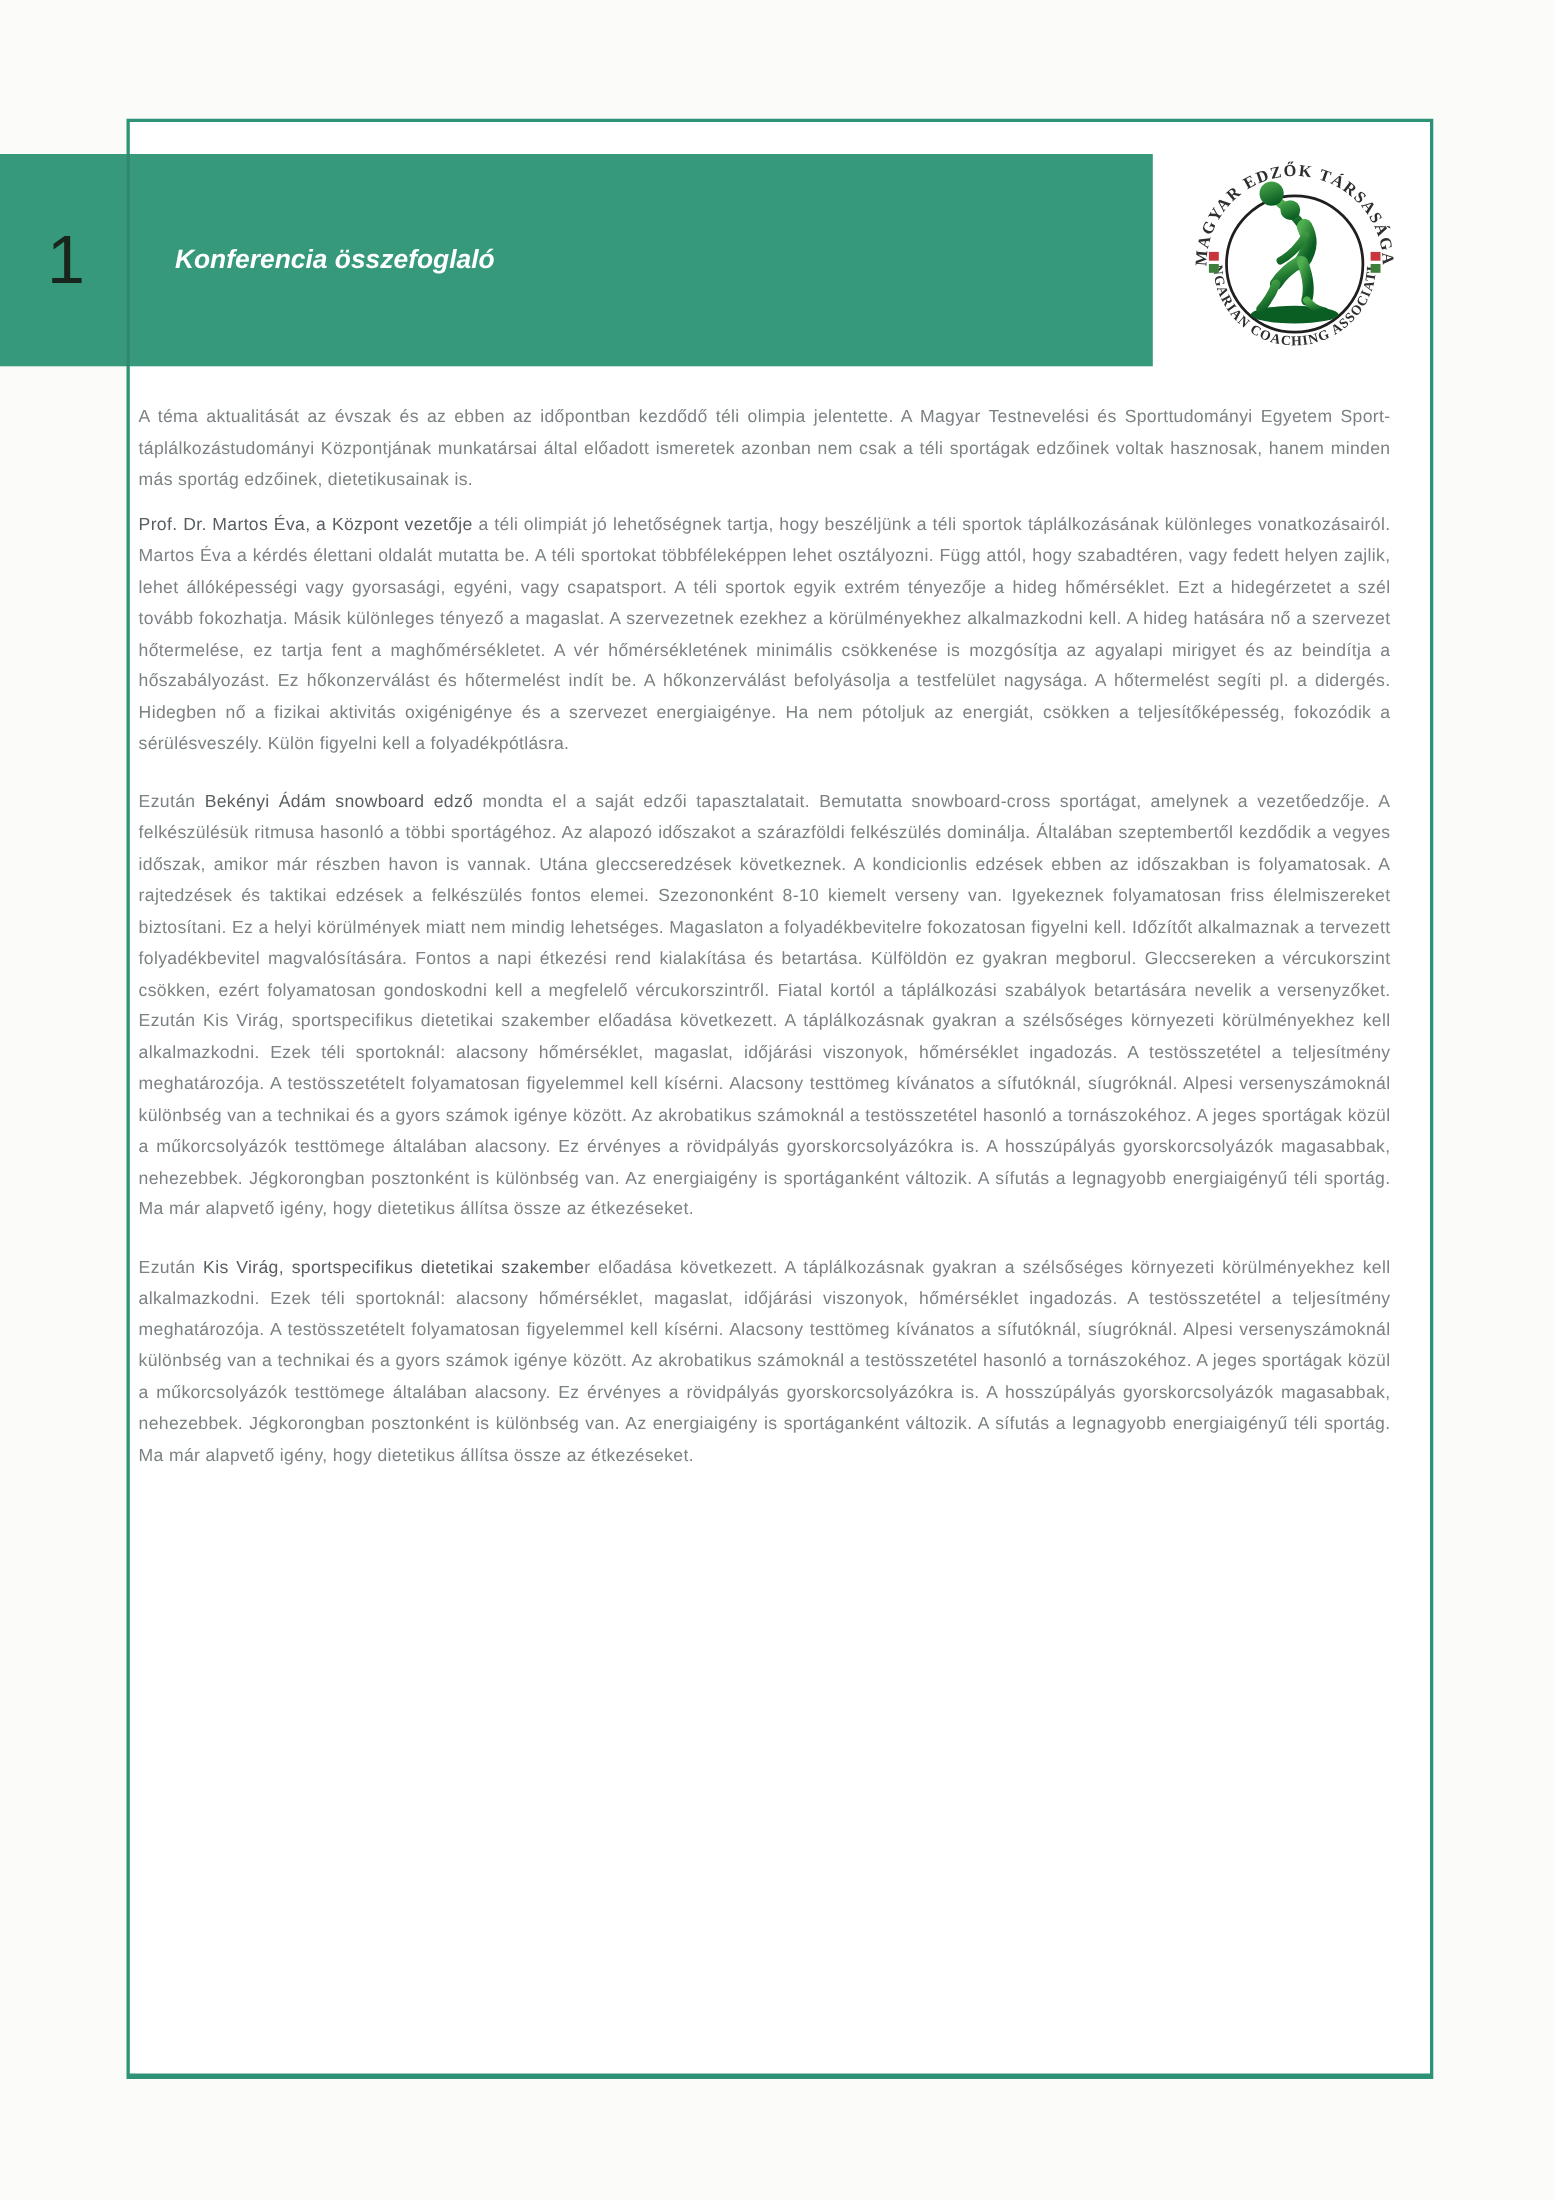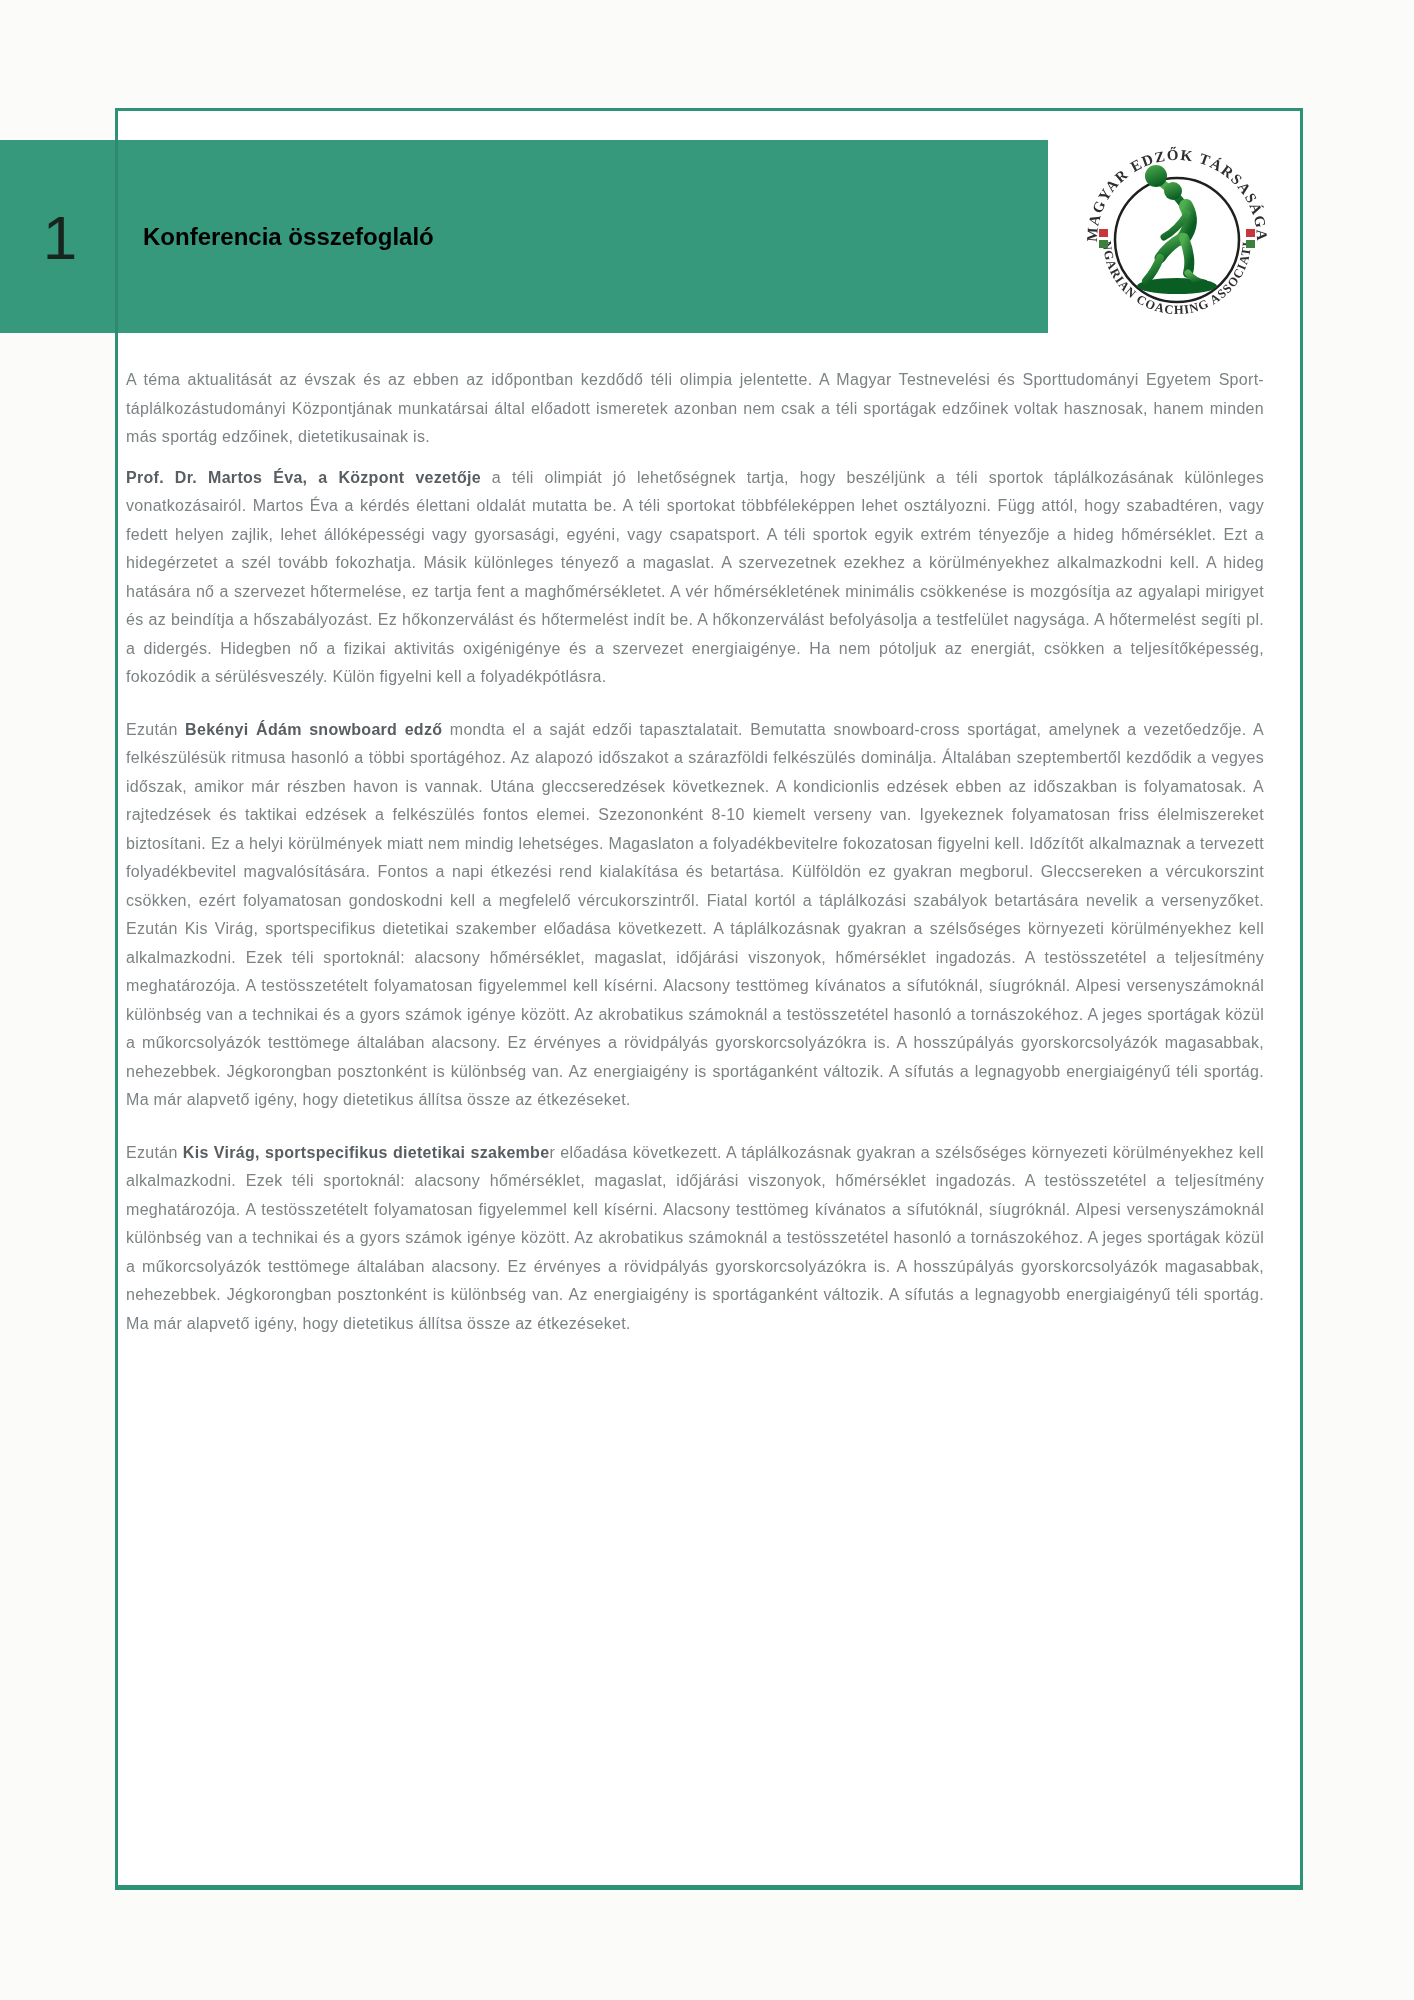--- a/index.html
+++ b/index.html
@@ -62,22 +62,23 @@
     font-size:27px;
     letter-spacing:1.5px;
     color:#ffffff;
     margin:0 0 28px 0;
     white-space:nowrap;
   }
   .header-subtitle{
     font-family:"Liberation Sans", sans-serif;
     font-weight:700;
     font-size:24px;
-    color:#000000;
-    margin:0;
+    color:#ffffff;
+    margin:16px;
+    font-style:italic;
   }
 
   
   .logo{
     position:absolute;
     left:1075px;top:134px;
     width:204px;height:204px;
     z-index:3;
   }
   .logo svg{width:100%;height:100%;}
@@ -89,21 +90,21 @@
     width:1138px;
     z-index:4;
     color:#7C8284;
     font-size:16px;
     line-height:28.5px;
     letter-spacing:0.3px;
     text-align:justify;
   }
   .body-text p{margin:0 0 12px 0;}
   .body-text p.gap{margin-top:24px;}
-  .body-text b{color:#575D60;font-weight:700;}
+  .body-text b{color:#575D60;font-weight:400;}
 </style>
 </head>
 <body>
 
 <div class="page">
 
   <div class="content-box"></div>
 
   <div class="band">
     <div class="page-number">1</div>

